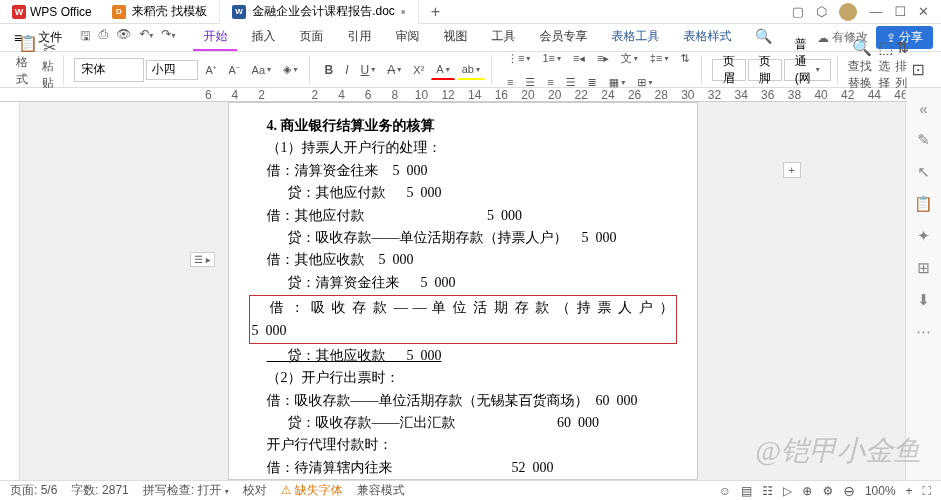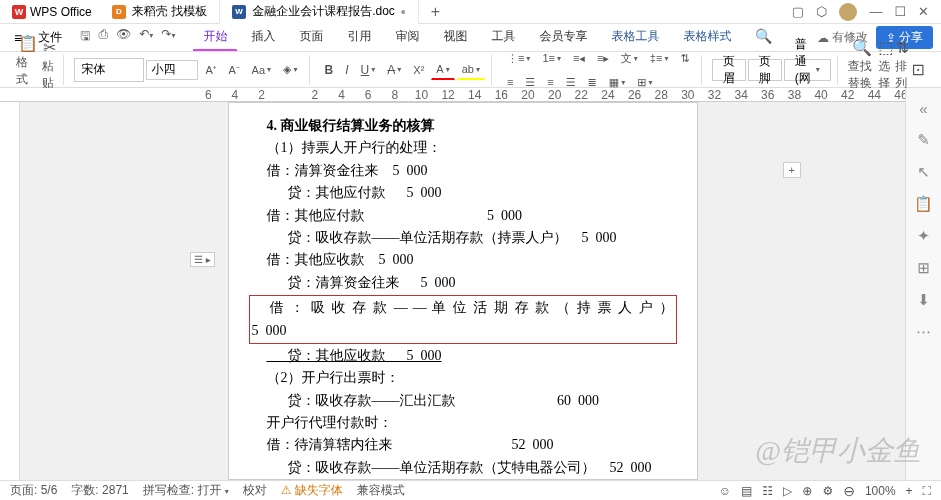--- a/index.html
+++ b/index.html
@@ -257,20 +257,21 @@
           <div class="doc-line" style="padding-left: 18px;">借：其他应收款    5  000</div>
           <div class="doc-line" style="padding-left: 18px;">      贷：清算资金往来      5  000</div>
         </div>
       <div class="hl-box">
         <div class="doc-line" style="padding-left:18px;text-align-last:justify;">借 ： 吸 收 存 款 — — 单 位 活 期 存 款 （ 持 票 人 户 ）</div>
         <div class="doc-line">5  000</div>
       </div>
       <div id="lines2">
           <div class="doc-line" style="padding-left: 18px; text-decoration: underline;">      贷：其他应收款      5  000</div>
           <div class="doc-line" style="padding-left: 18px;">（2）开户行出票时：</div>
+          <div class="doc-line" style="padding-left: 18px;">借：吸收存款——单位活期存款（无锡某百货商场）  60  000</div>
           <div class="doc-line" style="padding-left: 18px;">      贷：吸收存款——汇出汇款                             60  000</div>
           <div class="doc-line" style="padding-left: 18px;">开户行代理付款时：</div>
           <div class="doc-line" style="padding-left: 18px;">借：待清算辖内往来                                  52  000</div>
           <div class="doc-line" style="padding-left: 18px;">      贷：吸收存款——单位活期存款（艾特电器公司）    52  000</div>
         </div>
     </div>
   </div>
 </div>
 
 <div class="right-panel">

